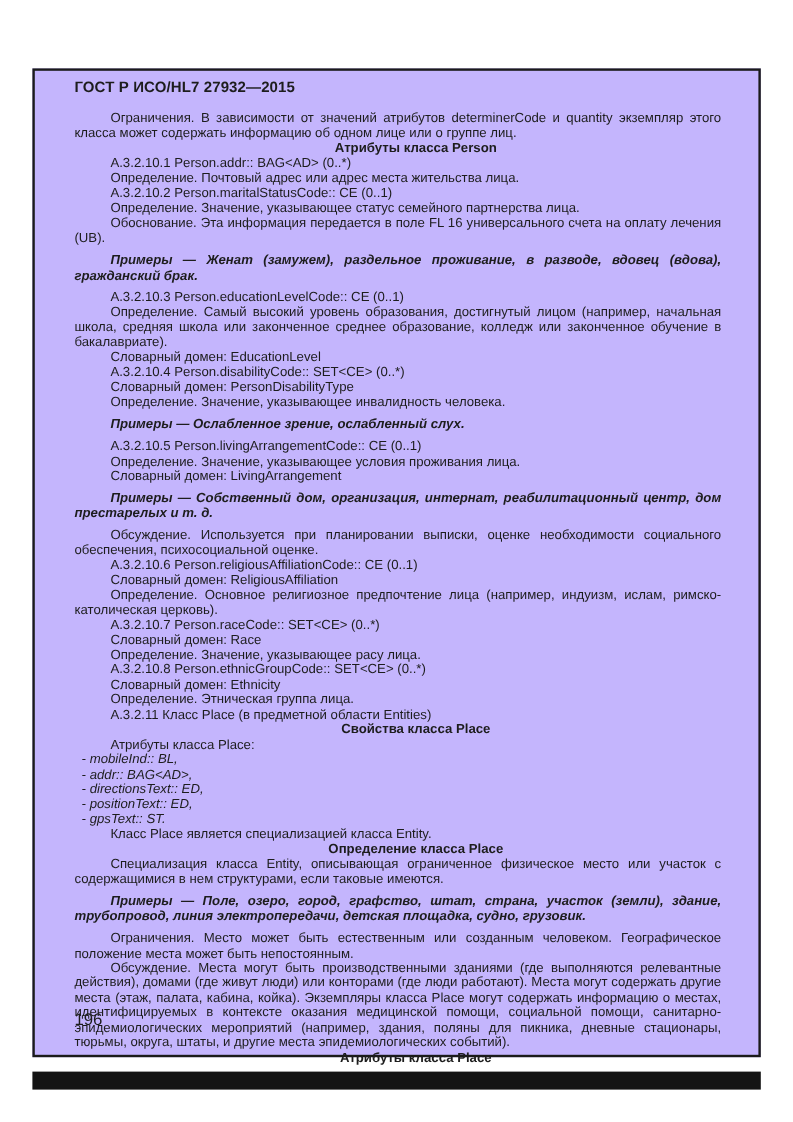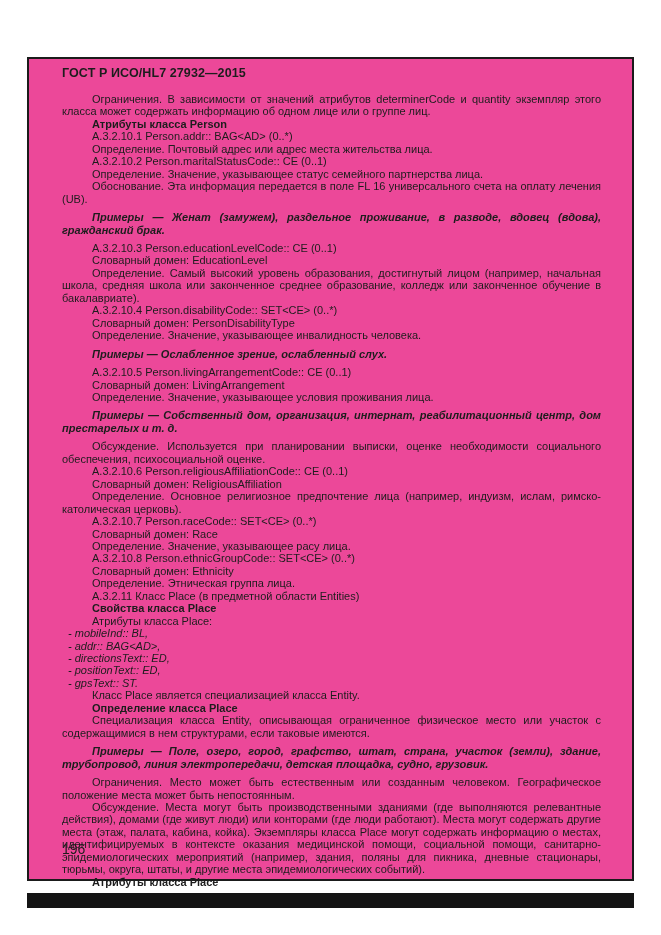--- a/index.html
+++ b/index.html
@@ -10,21 +10,21 @@
     font-family: "Liberation Sans", sans-serif;
     color: #1d1d1d;
     overflow: hidden;
   }
   .page-frame {
     position: absolute;
     left: 27px; top: 57px;
     width: 607px; height: 824px;
     border: 2px solid #1b1b1b;
     padding: 7px 31px 0 33px;
-    background: #ec4899;
+    background: #c4b5fd;
   }
   .bottom-bar {
     position: absolute;
     left: 27px; top: 893px;
     width: 607px; height: 15px;
     background: #141414;
   }
   .doc-header {
     font-weight: 700;
     font-size: 12.5px;
@@ -32,21 +32,21 @@
     letter-spacing: 0.1px;
   }
   .content p {
     font-size: 11px;
     line-height: 12.45px;
     text-align: justify;
     text-indent: 30px;
   }
   .content p.heading {
     font-weight: 700;
-    text-align: left;
+    text-align: center;
   }
   .content p.example {
     font-weight: 700;
     font-style: italic;
     margin: 6px 0;
   }
   .content p.list {
     text-indent: 6px;
     text-align: left;
     font-style: italic;
@@ -67,29 +67,29 @@
   <div class="content" id="content">
       <p class="body">Ограничения. В зависимости от значений атрибутов determinerCode и quantity экземпляр этого класса может содержать информацию об одном лице или о группе лиц.</p>
       <p class="heading">Атрибуты класса Person</p>
       <p class="body">А.3.2.10.1 Person.addr:: BAG&lt;AD&gt; (0..*)</p>
       <p class="body">Определение. Почтовый адрес или адрес места жительства лица.</p>
       <p class="body">А.3.2.10.2 Person.maritalStatusCode:: CE (0..1)</p>
       <p class="body">Определение. Значение, указывающее статус семейного партнерства лица.</p>
       <p class="body">Обоснование. Эта информация передается в поле FL 16 универсального счета на оплату лечения (UB).</p>
       <p class="example">Примеры — Женат (замужем), раздельное проживание, в разводе, вдовец (вдова), гражданский брак.</p>
       <p class="body">А.3.2.10.3 Person.educationLevelCode:: CE (0..1)</p>
+      <p class="body">Определение. Самый высокий уровень образования, достигнутый лицом (например, начальная школа, средняя школа или законченное среднее образование, колледж или законченное обучение в бакалавриате).</p>
       <p class="body">Словарный домен: EducationLevel</p>
-      <p class="body">Определение. Самый высокий уровень образования, достигнутый лицом (например, начальная школа, средняя школа или законченное среднее образование, колледж или законченное обучение в бакалавриате).</p>
       <p class="body">А.3.2.10.4 Person.disabilityCode:: SET&lt;CE&gt; (0..*)</p>
       <p class="body">Словарный домен: PersonDisabilityType</p>
       <p class="body">Определение. Значение, указывающее инвалидность человека.</p>
       <p class="example">Примеры — Ослабленное зрение, ослабленный слух.</p>
       <p class="body">А.3.2.10.5 Person.livingArrangementCode:: CE (0..1)</p>
+      <p class="body">Определение. Значение, указывающее условия проживания лица.</p>
       <p class="body">Словарный домен: LivingArrangement</p>
-      <p class="body">Определение. Значение, указывающее условия проживания лица.</p>
       <p class="example">Примеры — Собственный дом, организация, интернат, реабилитационный центр, дом престарелых и т. д.</p>
       <p class="body">Обсуждение. Используется при планировании выписки, оценке необходимости социального обеспечения, психосоциальной оценке.</p>
       <p class="body">А.3.2.10.6 Person.religiousAffiliationCode:: CE (0..1)</p>
       <p class="body">Словарный домен: ReligiousAffiliation</p>
       <p class="body">Определение. Основное религиозное предпочтение лица (например, индуизм, ислам, римско-католическая церковь).</p>
       <p class="body">А.3.2.10.7 Person.raceCode:: SET&lt;CE&gt; (0..*)</p>
       <p class="body">Словарный домен: Race</p>
       <p class="body">Определение. Значение, указывающее расу лица.</p>
       <p class="body">А.3.2.10.8 Person.ethnicGroupCode:: SET&lt;CE&gt; (0..*)</p>
       <p class="body">Словарный домен: Ethnicity</p>

